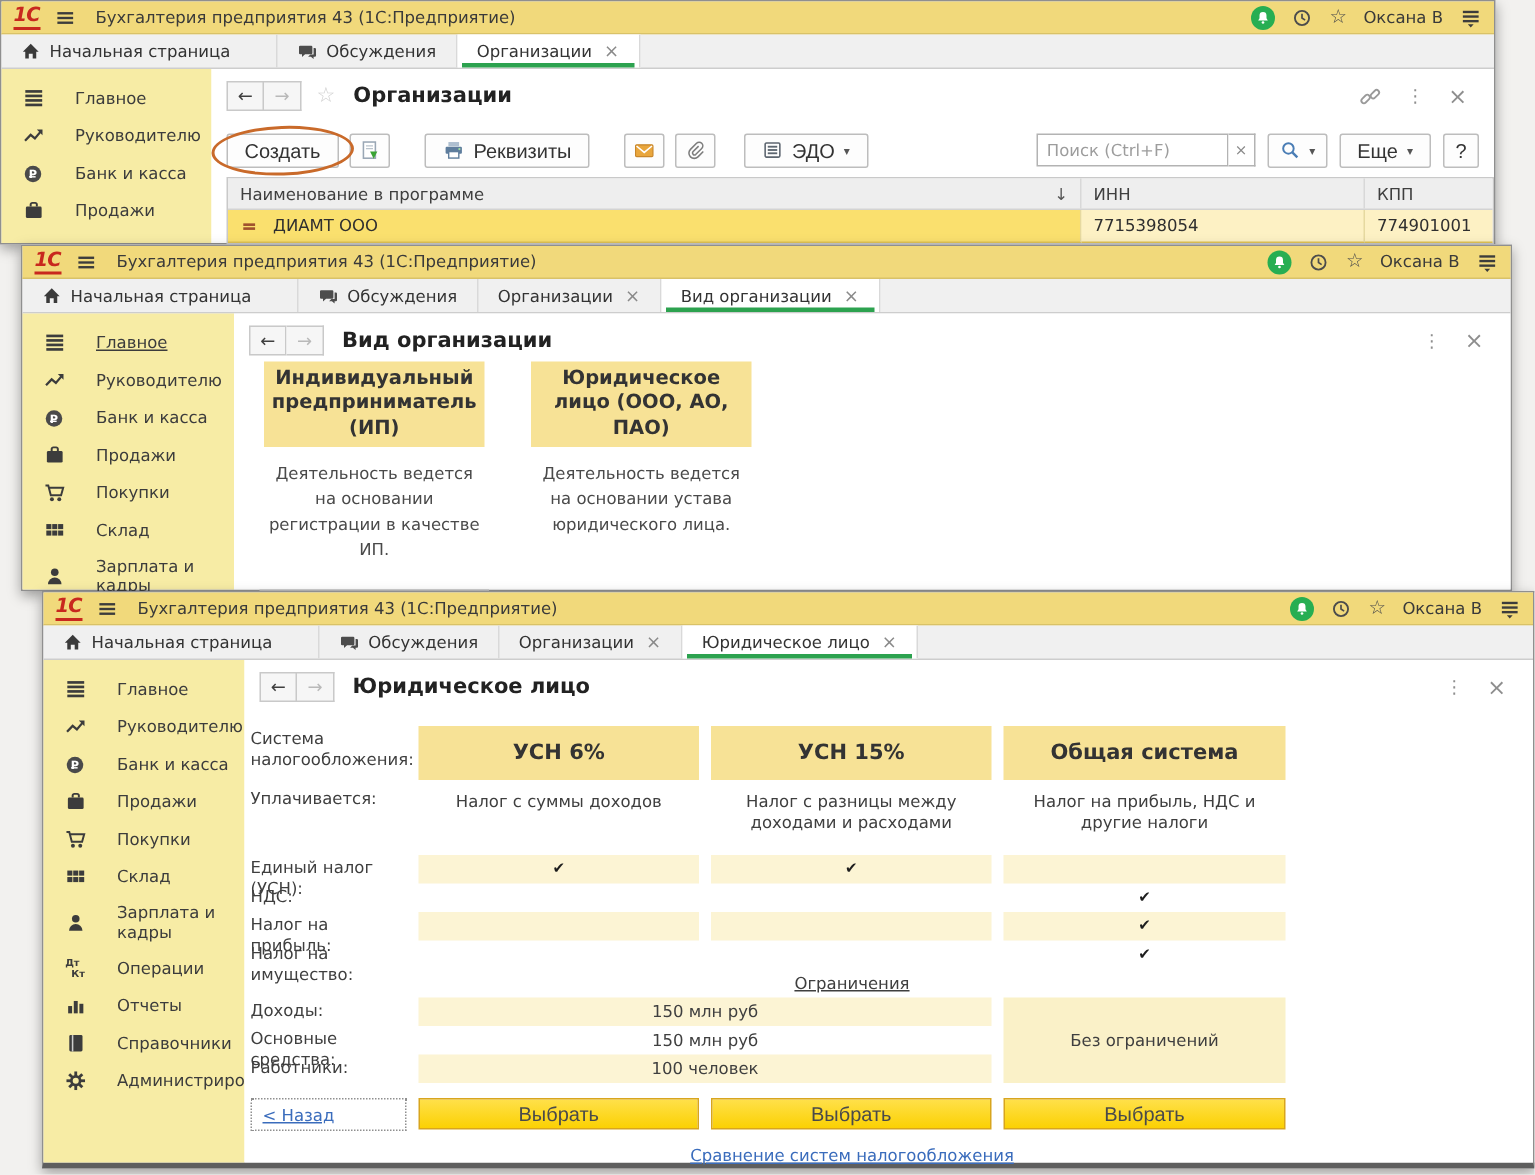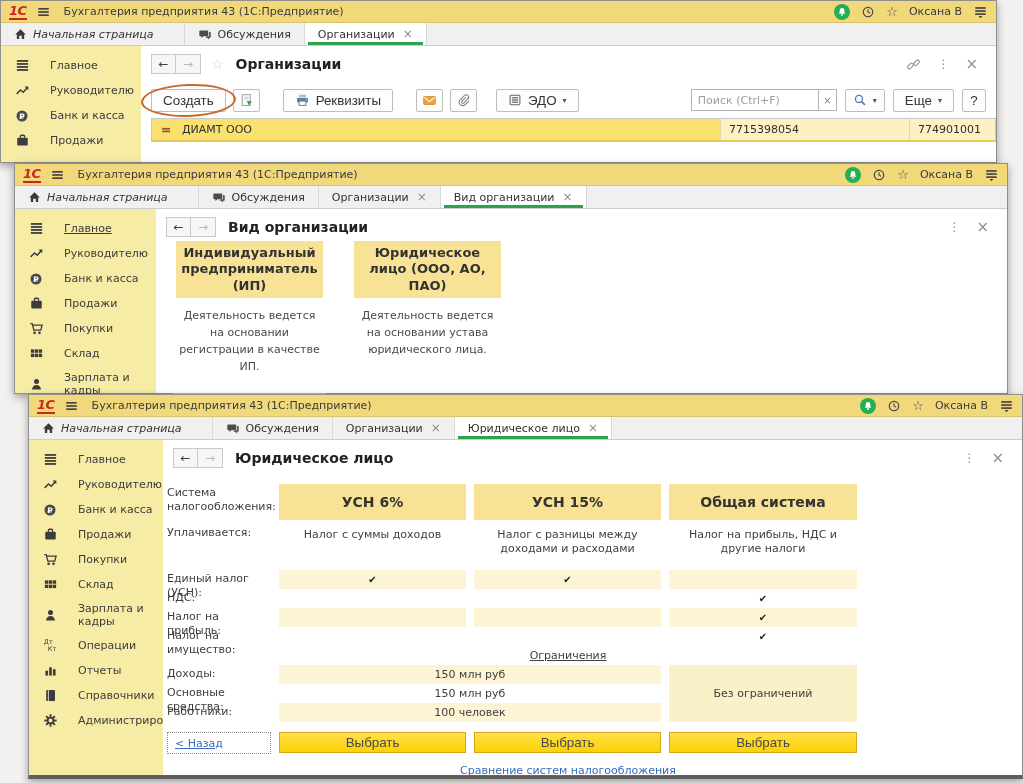--- a/index.html
+++ b/index.html
@@ -28,36 +28,36 @@
   .bell-badge { width:16px; height:16px; border-radius:50%; background:#27ae52;
                 display:flex; align-items:center; justify-content:center; }
   .tb-star { font-size:13px; color:#4c4c4c; line-height:1; }
   .tb-user { color:#3a3a3a; }
 
   
   .tabbar { flex:0 0 23px; background:#f0f0f0; border-bottom:1px solid #cdcdcd;
             display:flex; align-items:stretch; }
   .tab { display:flex; align-items:center; gap:6px; padding:0 13px;
          border-right:1px solid #d9d9d9; color:#333; position:relative; white-space:nowrap; }
-  .tab.home { padding-right:30px;font-style:italic; }
+  .tab.home { padding-right:30px; }
   .tab.active { background:#fff; }
   .tab.active::after { content:""; position:absolute; left:3px; right:3px; bottom:0;
                        height:3px; background:#2ca24f; }
   .tab-close { color:#8a8a8a; font-size:12px; margin-left:2px; line-height:1; }
 
   
   .wbody { flex:1; display:flex; min-height:0; }
   .sidebar { background:#f7eca5; flex:0 0 auto; padding-top:7px; }
   #win-orgs  .sidebar { width:140px; }
   #win-kind  .sidebar { width:141px; }
   #win-legal .sidebar { width:134px; }
   .sb-item { display:flex; align-items:center; gap:20px; padding:5px 6px 5px 13px; color:#3c3c3c; }
   .sb-ic { width:16px; height:15px; display:flex; align-items:center; justify-content:center; flex:0 0 16px; }
   .sb-item.current .sb-lbl { text-decoration:underline; }
-  .dtkt { display:flex; flex-direction:column; font-size:6.5px; line-height:1.05; color:#3c3c3c; font-weight:normal; }
+  .dtkt { display:flex; flex-direction:column; font-size:6.5px; line-height:1.05; color:#3c3c3c; font-weight:bold; }
   .dtkt i:last-child { font-style:normal; margin-left:4px; }
   .dtkt i { font-style:normal; }
 
   .content { flex:1; background:#fff; position:relative; min-width:0; }
 
   
   .navrow { display:flex; align-items:center; padding:6px 10px 0 10px; height:30px; }
   .navbtns { display:flex; }
   .navbtn { width:25px; height:20px; border:1px solid #c9c9c9; background:#f6f6f6;
             display:flex; align-items:center; justify-content:center; font-size:12px; color:#3f3f3f; }
@@ -409,20 +409,32 @@
             <span class="caret">▾</span>
           </button>
           <button class="btn" style="margin-left:8px">
             <span>Еще</span>
             <span class="caret">▾</span>
           </button>
           <button class="btn iconbtn" style="margin-left:8px;width:24px">?</button>
         </span>
       </div>
       <div class="orgtable">
+        <div class="t-head">
+          <div>
+            <span>Наименование в программе</span>
+            <span class="sort-arrow">↓</span>
+          </div>
+          <div>
+              <span>ИНН</span>
+            </div>
+          <div style="border-right:none">
+              <span>КПП</span>
+            </div>
+        </div>
         <div class="t-row">
           <div class="cell-name">
             <svg class="ic" width="14" height="14">
                 <use href="#i-orgdash"></use>
               </svg>
             <span>ДИАМТ ООО</span>
           </div>
           <div class="cell-sub">
               <span>7715398054</span>
             </div>

